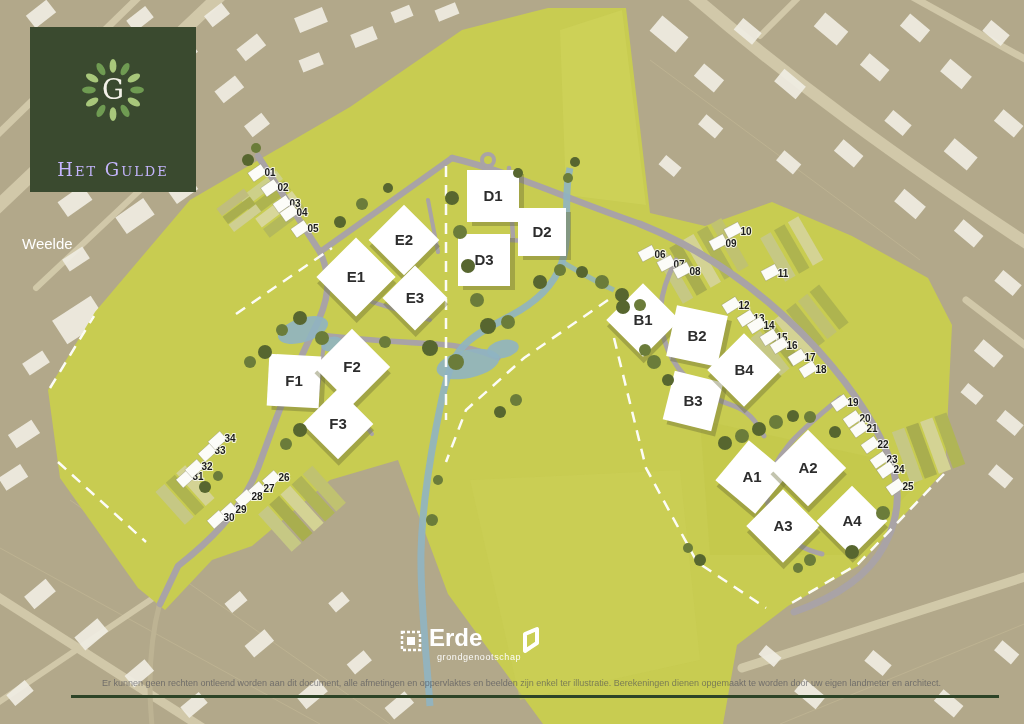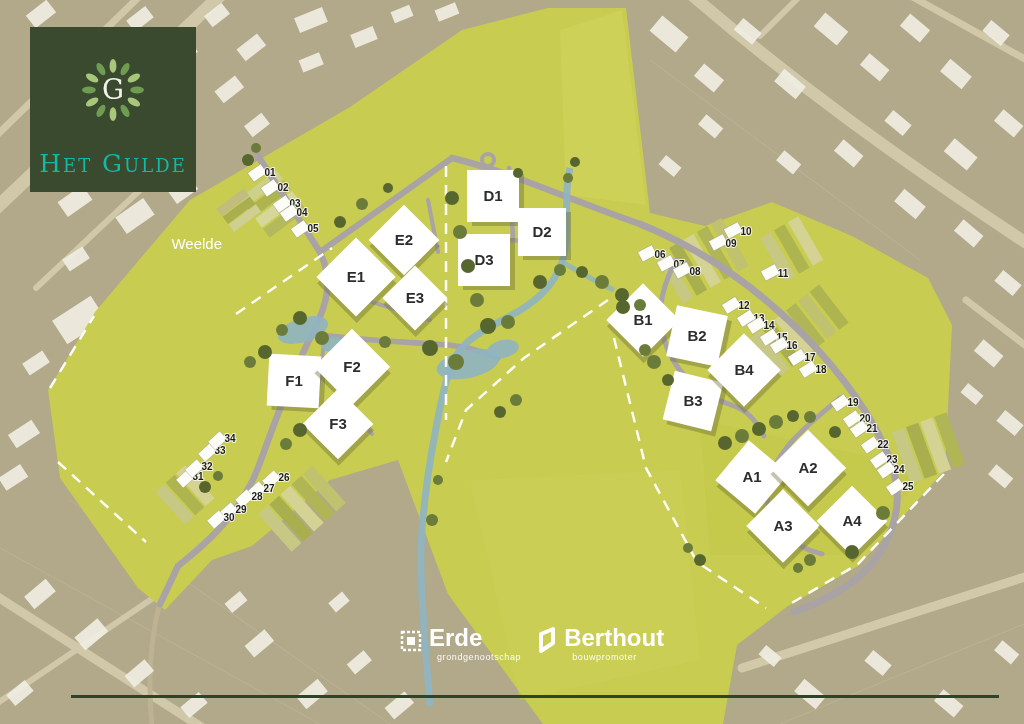--- a/index.html
+++ b/index.html
@@ -4,30 +4,30 @@
 <style>
   html,body{margin:0;padding:0;background:#888;}
   .stage{position:relative;width:1024px;height:724px;overflow:hidden;
          font-family:"Liberation Sans",sans-serif;background:#b2a88a;}
   .stage svg.map{position:absolute;left:0;top:0;}
 
   
   .logo-card{position:absolute;left:30px;top:27px;width:166px;height:165px;
              background:#3a4a2f;text-align:center;}
   .logo-card .wreath{margin-top:20px;}
-  .brand{color:#14b8a6;font-family:"DejaVu Serif",serif;font-variant:small-caps;
-         font-size:25px;letter-spacing:2px;margin-top:12px;}
+  .brand{color:#c4b5fd;font-family:"DejaVu Serif",serif;font-variant:small-caps;
+         font-size:18px;letter-spacing:2px;margin-top:22px;}
 
   
   .plan-title{position:absolute;left:22px;top:232px;width:200px;color:#fff;}
   .plan-title h1{margin:0;font-size:31px;font-weight:300;letter-spacing:.5px;}
-  .plan-title .sub{text-align:right;font-size:15px;margin-top:3px;font-weight:300;}
+  .plan-title .sub{text-align:left;font-size:15px;margin-top:3px;font-weight:300;}
 
   
-  .partners{position:absolute;left:400px;top:626px;display:flex;gap:16px;color:#fff;}
+  .partners{position:absolute;left:400px;top:626px;display:flex;color:#fff;}
   .partner{display:flex;align-items:flex-start;gap:7px;}
   .partner .txt .name{font-size:24px;font-weight:bold;line-height:1;}
   .partner .txt .tag{font-size:9px;letter-spacing:.6px;margin-top:2px;opacity:.95;padding-left:8px;}
 
   
   .disclaimer{position:absolute;left:102px;top:678px;width:890px;font-size:9px;
               color:rgba(72,75,86,.62);white-space:nowrap;overflow:hidden;}
   .footer-rule{position:absolute;left:71px;top:695px;width:928px;height:3px;background:#2d4427;}
 
   
@@ -547,21 +547,18 @@
       </svg>
       <div class="txt">
         <div class="name">Erde</div>
         <div class="tag">grondgenootschap</div>
       </div>
     </div>
     <div class="partner">
       <svg width="20" height="28" viewBox="0 0 20 28">
         <path d="M4 8 L16 3 L16 17 L4 25 Z" fill="none" stroke="#fff" stroke-width="4" stroke-linejoin="round"></path>
       </svg>
-      <div class="txt">
-        <div class="name">Berthout</div>
-        <div class="tag">bouwpromoter</div>
-      </div>
     </div>
   </div>
 
+  <div class="disclaimer">Er kunnen geen rechten ontleend worden aan dit document, alle afmetingen en oppervlaktes en beelden zijn enkel ter illustratie. Berekeningen dienen opgemaakt te worden door uw eigen landmeter en architect.</div>
   <div class="footer-rule"></div>
 </div>
 
 </body></html>

